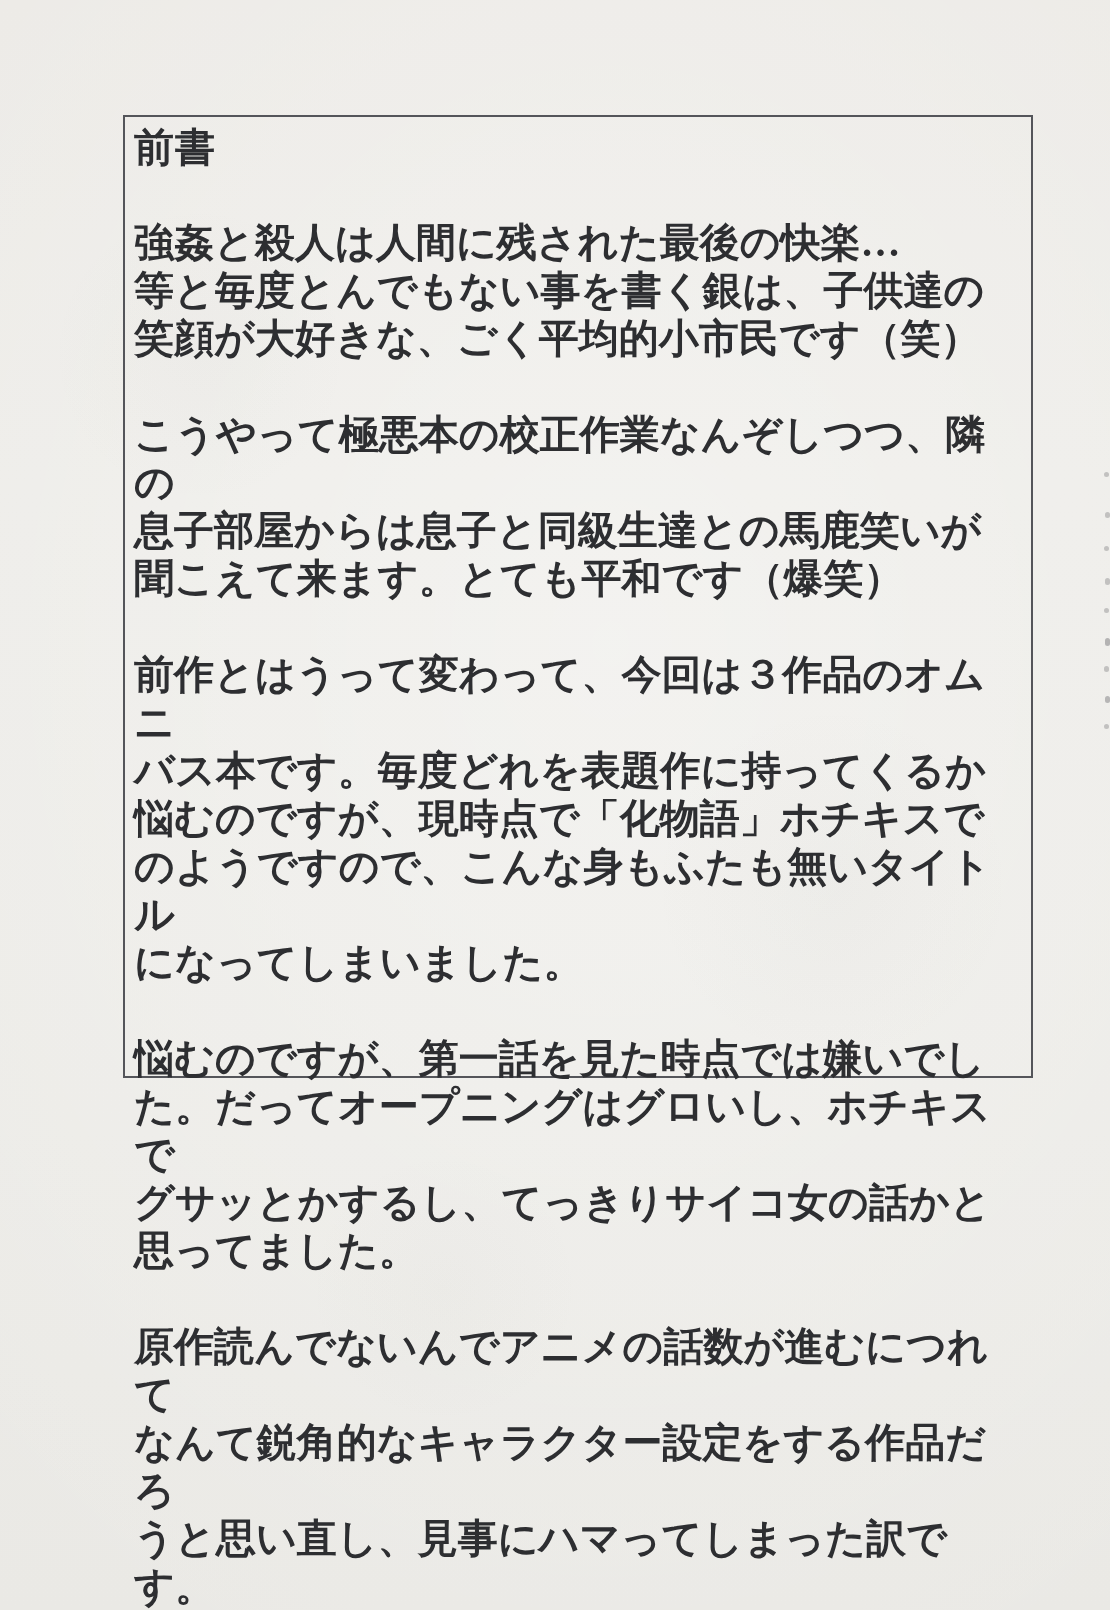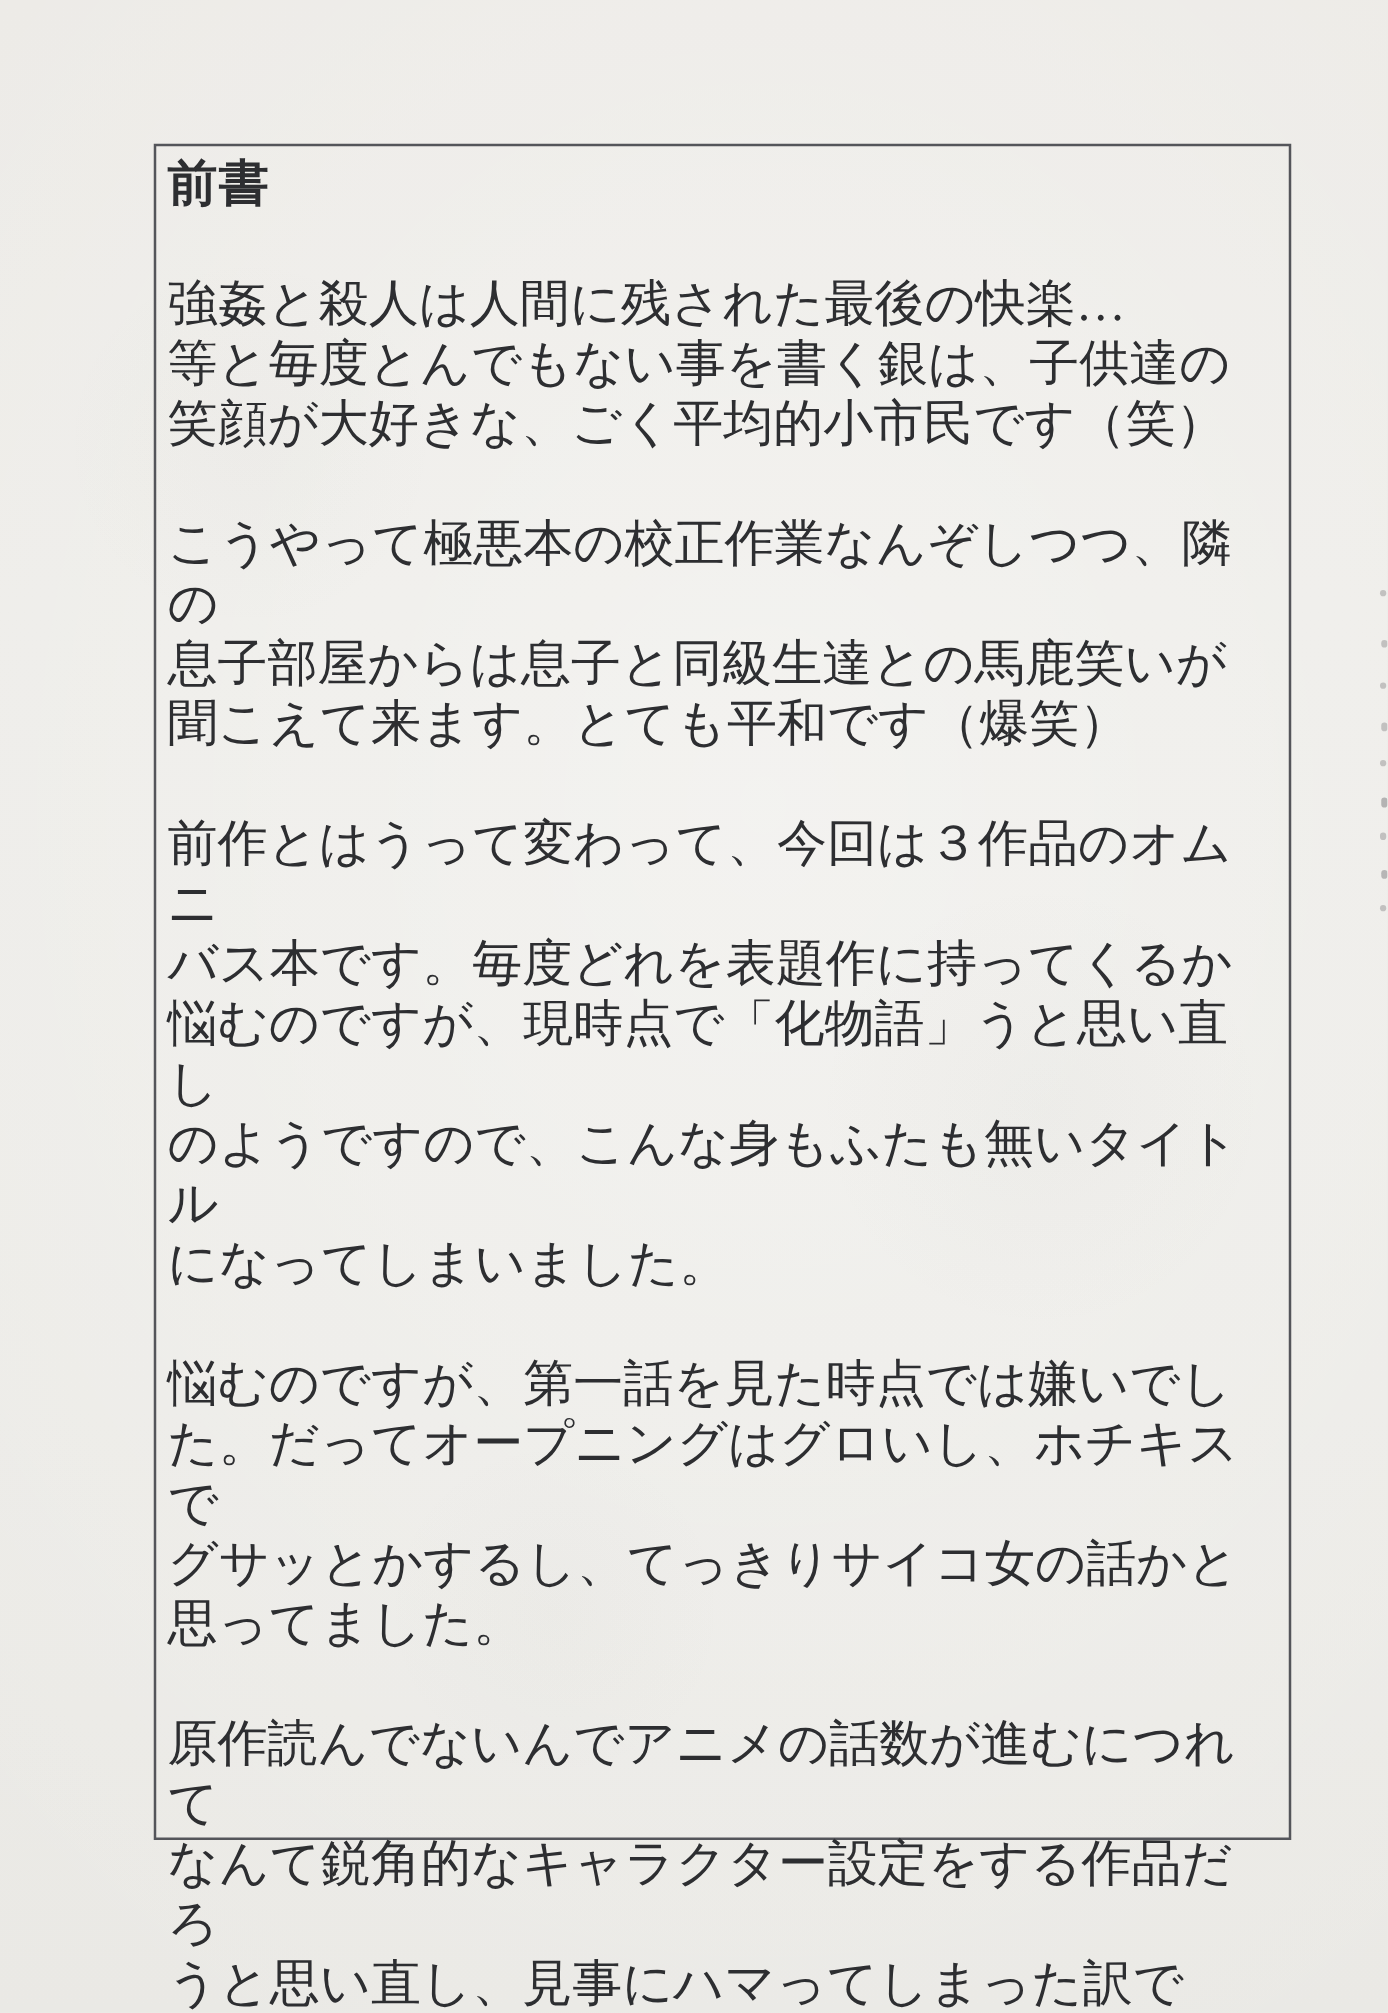--- a/index.html
+++ b/index.html
@@ -25,21 +25,21 @@
       radial-gradient(circle 220px at 18% 22%, rgba(120,120,115,0.025), rgba(0,0,0,0) 70%),
       radial-gradient(circle 260px at 75% 55%, rgba(120,120,115,0.03), rgba(0,0,0,0) 70%),
       radial-gradient(circle 200px at 40% 80%, rgba(120,120,115,0.025), rgba(0,0,0,0) 70%);
     pointer-events: none;
   }
   .frame {
     position: absolute;
     left: 123px;
     top: 115px;
     width: 910px;
-    height: 1357px;
+    height: 963px;
     box-sizing: border-box;
     border: 2px solid #54555a;
     padding: 6px 8px 0 9px;
   }
   .doc-title {
     margin: 0 0 48px 0;
     font-family: "Liberation Sans", "DejaVu Sans", sans-serif;
     font-weight: 700;
     font-size: 40px;
     line-height: 48px;
@@ -47,20 +47,21 @@
     letter-spacing: 1px;
   }
   .para {
     margin: 16px 0 48px 0;
     font-family: "Liberation Serif", "DejaVu Serif", serif;
     font-size: 40px;
     line-height: 48px;
     color: #2d2e31;
     white-space: pre-line;
     letter-spacing: 0;
+    font-weight: bold;
   }
   .para:last-child {
     margin-bottom: 0;
   }
   .artifact-mark {
     position: absolute;
     width: 5px;
     border-radius: 3px;
     background: rgba(95, 95, 100, 0.32);
   }
@@ -71,21 +72,21 @@
 <div class="frame">
   <h1 class="doc-title">前書</h1>
   <p class="para">強姦と殺人は人間に残された最後の快楽…
 等と毎度とんでもない事を書く銀は、子供達の
 笑顔が大好きな、ごく平均的小市民です（笑）</p>
   <p class="para">こうやって極悪本の校正作業なんぞしつつ、隣の
 息子部屋からは息子と同級生達との馬鹿笑いが
 聞こえて来ます。とても平和です（爆笑）</p>
   <p class="para">前作とはうって変わって、今回は３作品のオムニ
 バス本です。毎度どれを表題作に持ってくるか
-悩むのですが、現時点で「化物語」うと思い直し
+悩むのですが、現時点で「化物語」ホチキスで
 のようですので、こんな身もふたも無いタイトル
 になってしまいました。</p>
   <p class="para">悩むのですが、第一話を見た時点では嫌いでし
 た。だってオープニングはグロいし、ホチキスで
 グサッとかするし、てっきりサイコ女の話かと
 思ってました。</p>
   <p class="para">原作読んでないんでアニメの話数が進むにつれて
 なんて鋭角的なキャラクター設定をする作品だろ
 うと思い直し、見事にハマってしまった訳です。</p>
 

